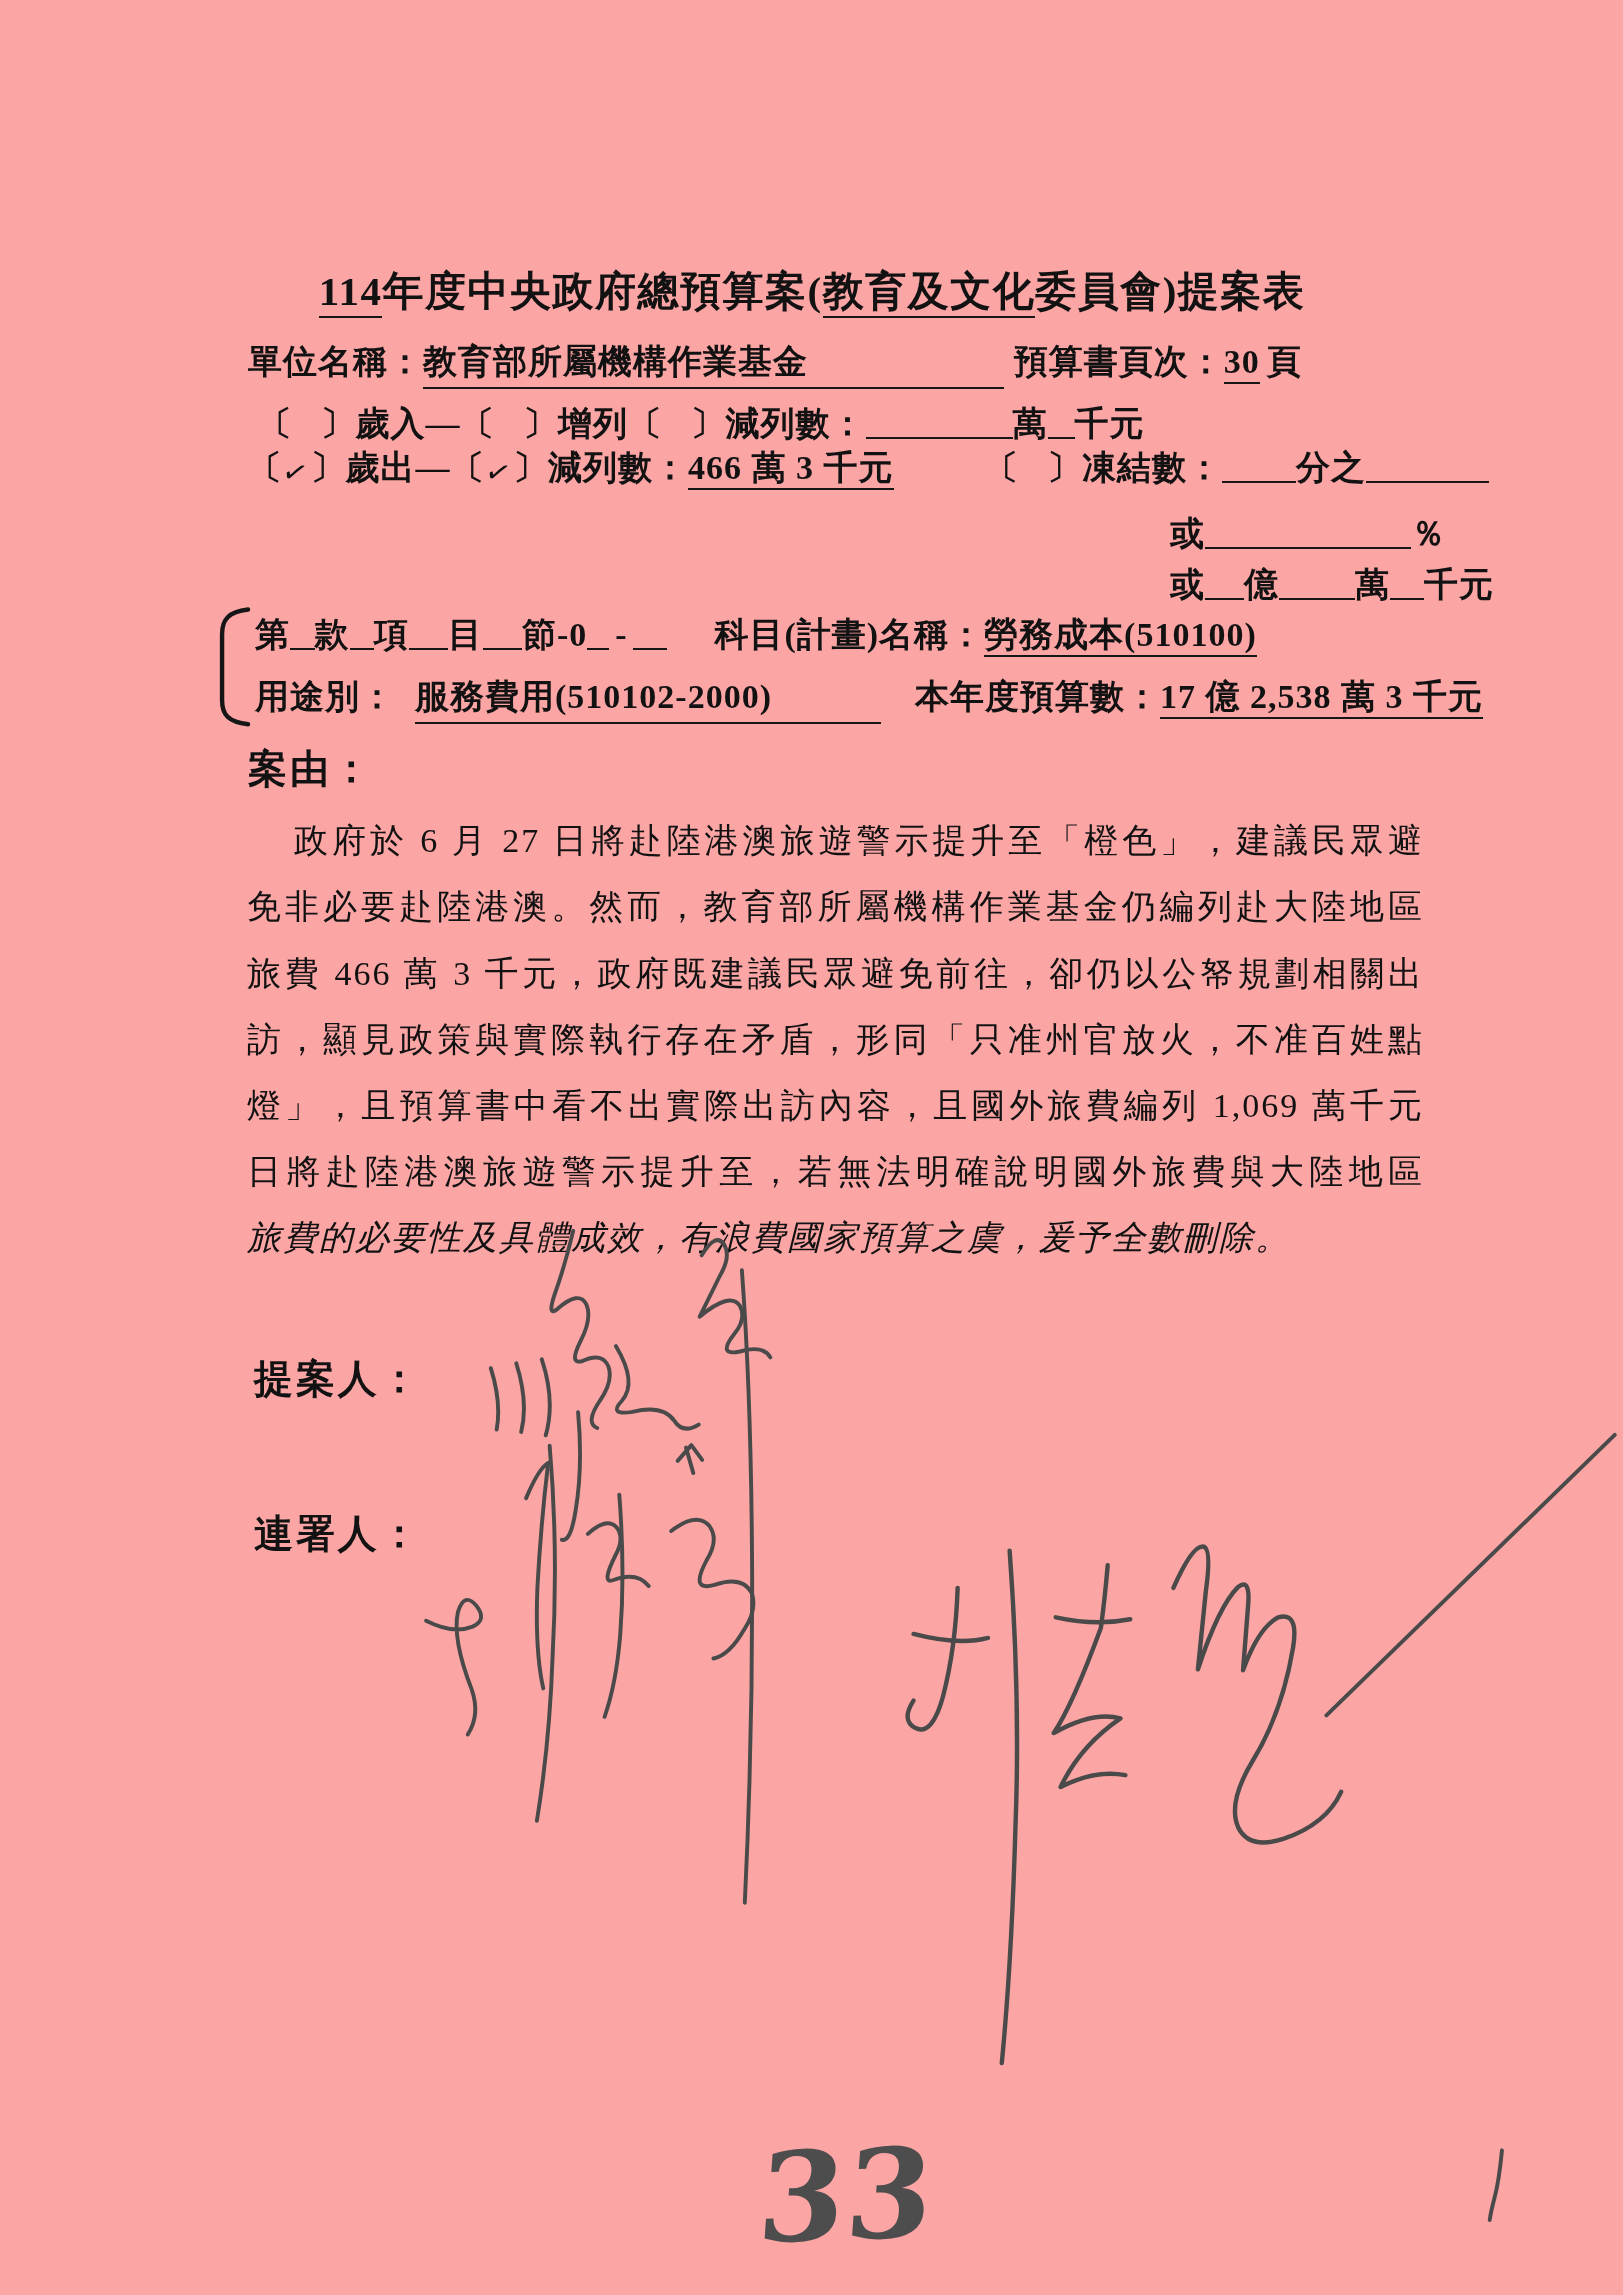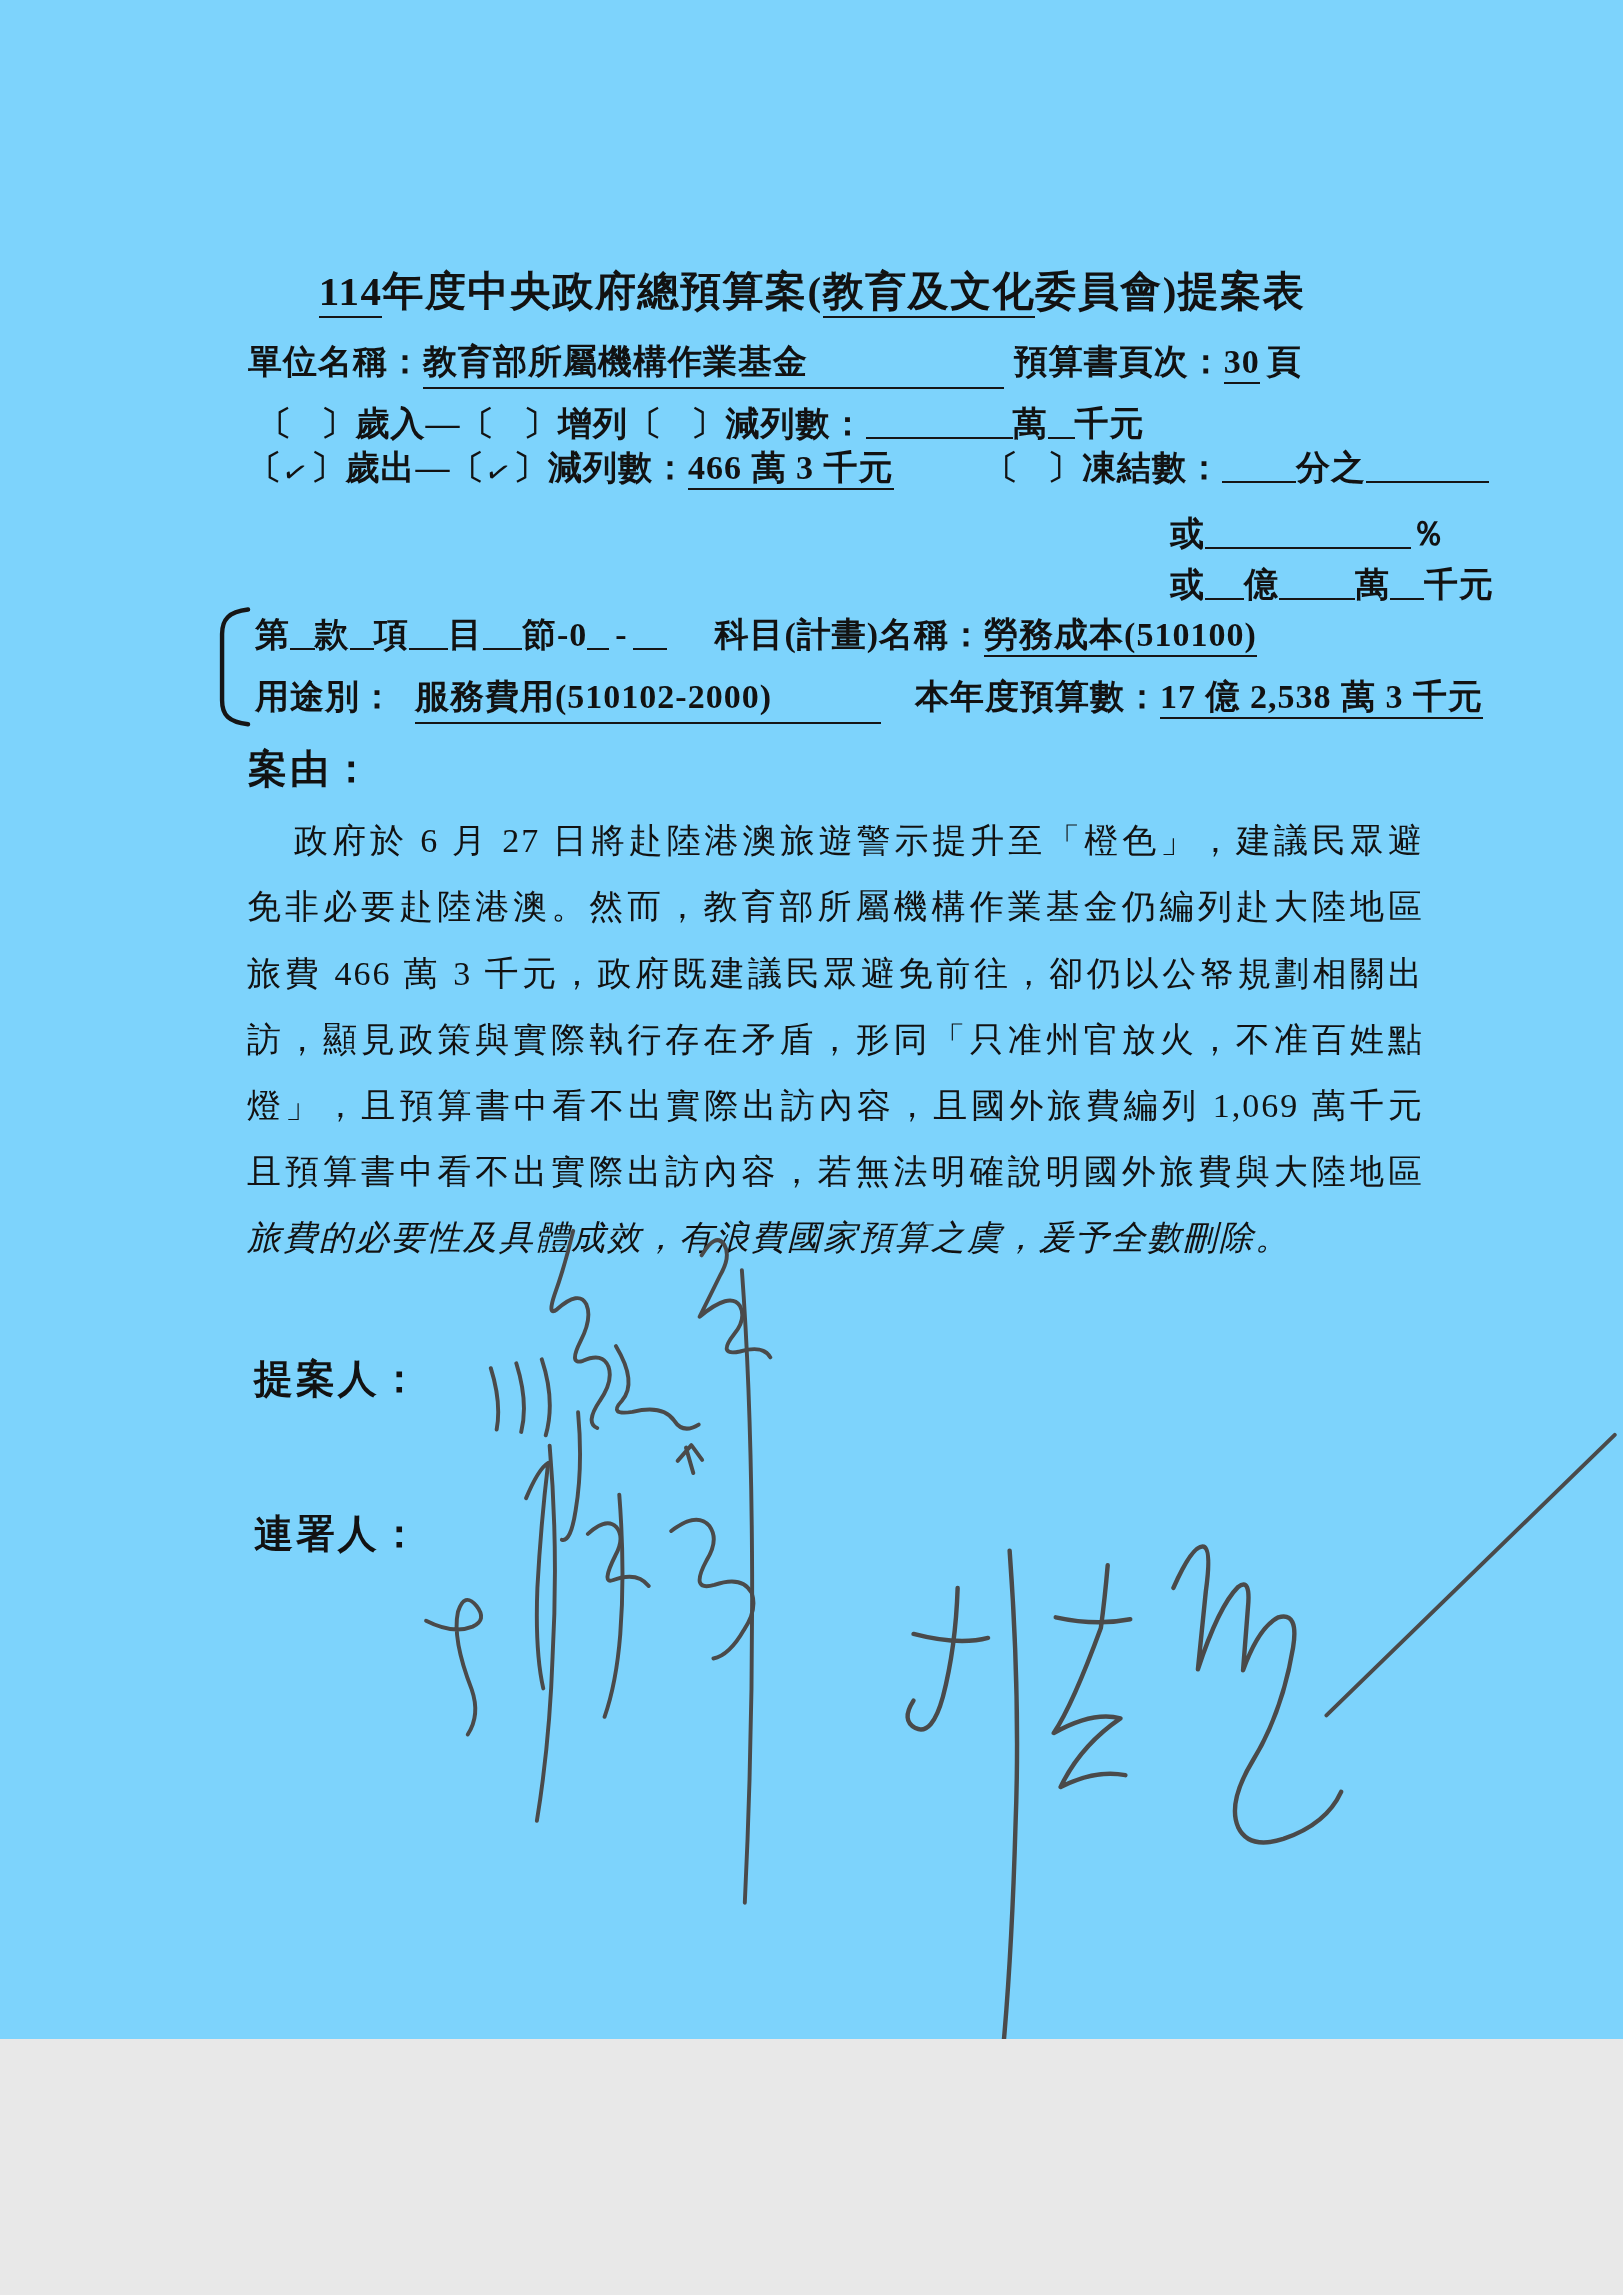--- a/index.html
+++ b/index.html
@@ -1,16 +1,16 @@
 <!DOCTYPE html>
 <html style="font-size:7.8px"><head>
 <meta charset="utf-8">
 <style>
   html,body{margin:0;padding:0;background:#e8e8e8;}
-  #page{position:relative;width:1624px;height:2039px;background:#7dd3fc;overflow:hidden;
+  #page{position:relative;width:1624px;height:2295px;background:#fca5a5;overflow:hidden;
         font-family:"Liberation Serif","DejaVu Serif",serif;color:#121212;}
   .abs{position:absolute;white-space:nowrap;}
   .ul{border-bottom:2.5px solid #161616;padding-bottom:2px;}
   .bl{display:inline-block;border-bottom:2.5px solid #161616;height:25.5px;vertical-align:-3.9px;}
   .title{left:0;right:0;top:264px;text-align:center;font-size:41px;font-weight:700;letter-spacing:1.5px;}
   .row{font-size:34px;font-weight:700;letter-spacing:1px;}
   .big{font-size:39px;font-weight:700;letter-spacing:2.9px;}
   .para{position:absolute;left:247px;width:1177px;font-size:34px;letter-spacing:2px;
         text-align:justify;text-align-last:justify;white-space:normal;}
   .para.last{text-align-last:left;font-style:italic;}
@@ -63,21 +63,21 @@
     <span>用途別：</span><span class="ul" style="display:inline-block;min-width:466px;margin-left:20px;">服務費用(510102-2000)</span><span style="margin-left:34px;">本年度預算數：</span><span class="ul">17 億 2,538 萬 3 千元</span>
   </div>
 
   <div class="abs big" style="left:248px;top:742px;">案由：</div>
 
   <div class="para" style="top:818px;text-indent:47px;">政府於 6 月 27 日將赴陸港澳旅遊警示提升至「橙色」，建議民眾避</div>
   <div class="para" style="top:884px;">免非必要赴陸港澳。然而，教育部所屬機構作業基金仍編列赴大陸地區</div>
   <div class="para" style="top:951px;">旅費 466 萬 3 千元，政府既建議民眾避免前往，卻仍以公帑規劃相關出</div>
   <div class="para" style="top:1017px;">訪，顯見政策與實際執行存在矛盾，形同「只准州官放火，不准百姓點</div>
   <div class="para" style="top:1083px;">燈」，且預算書中看不出實際出訪內容，且國外旅費編列 1,069 萬千元</div>
-  <div class="para" style="top:1149px;">且預算書中看不出實際出訪內容，若無法明確說明國外旅費與大陸地區</div>
+  <div class="para" style="top:1149px;">日將赴陸港澳旅遊警示提升至，若無法明確說明國外旅費與大陸地區</div>
   <div class="para last" style="top:1215px;">旅費的必要性及具體成效，有浪費國家預算之虞，爰予全數刪除。</div>
 
   <div class="abs big" style="left:254px;top:1352px;">提案人：</div>
   <div class="abs big" style="left:254px;top:1507px;">連署人：</div>
 
   <svg class="overlay" width="1624" height="2295" viewBox="0 0 3310 4680">
 
     <g>
       <path class="sig" stroke-width="8" d="M1000,2790 q22,70 12,125 M1052,2780 q25,80 10,140 M1104,2772 q28,85 8,155"></path>
       <path class="sig" stroke-width="8" d="M1168,2510 q-18,75 -38,130 q-15,45 5,30 q45,-40 60,-10 q12,28 -12,75 q-25,50 5,40 q40,-18 52,12 q10,30 -18,70 q-30,45 -5,55"></path>

